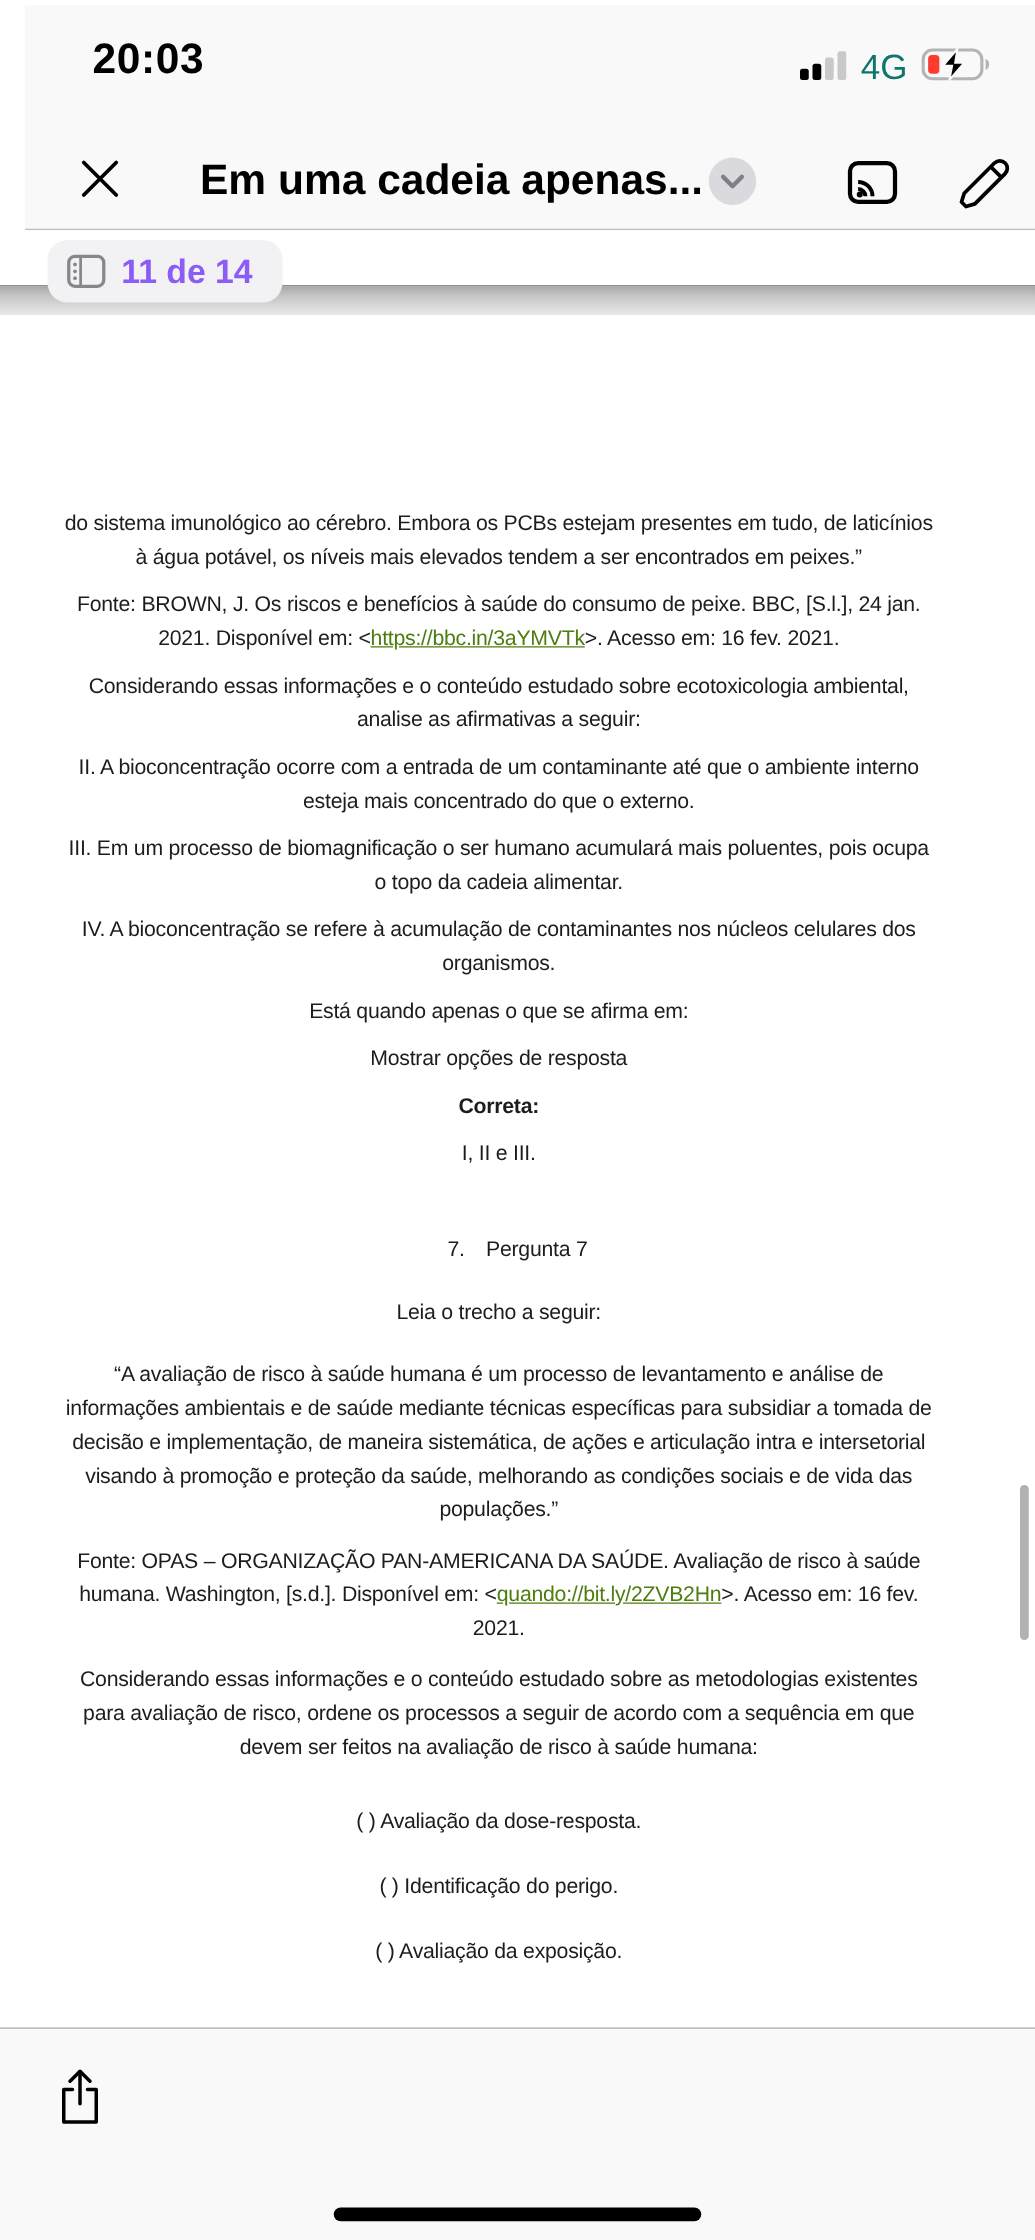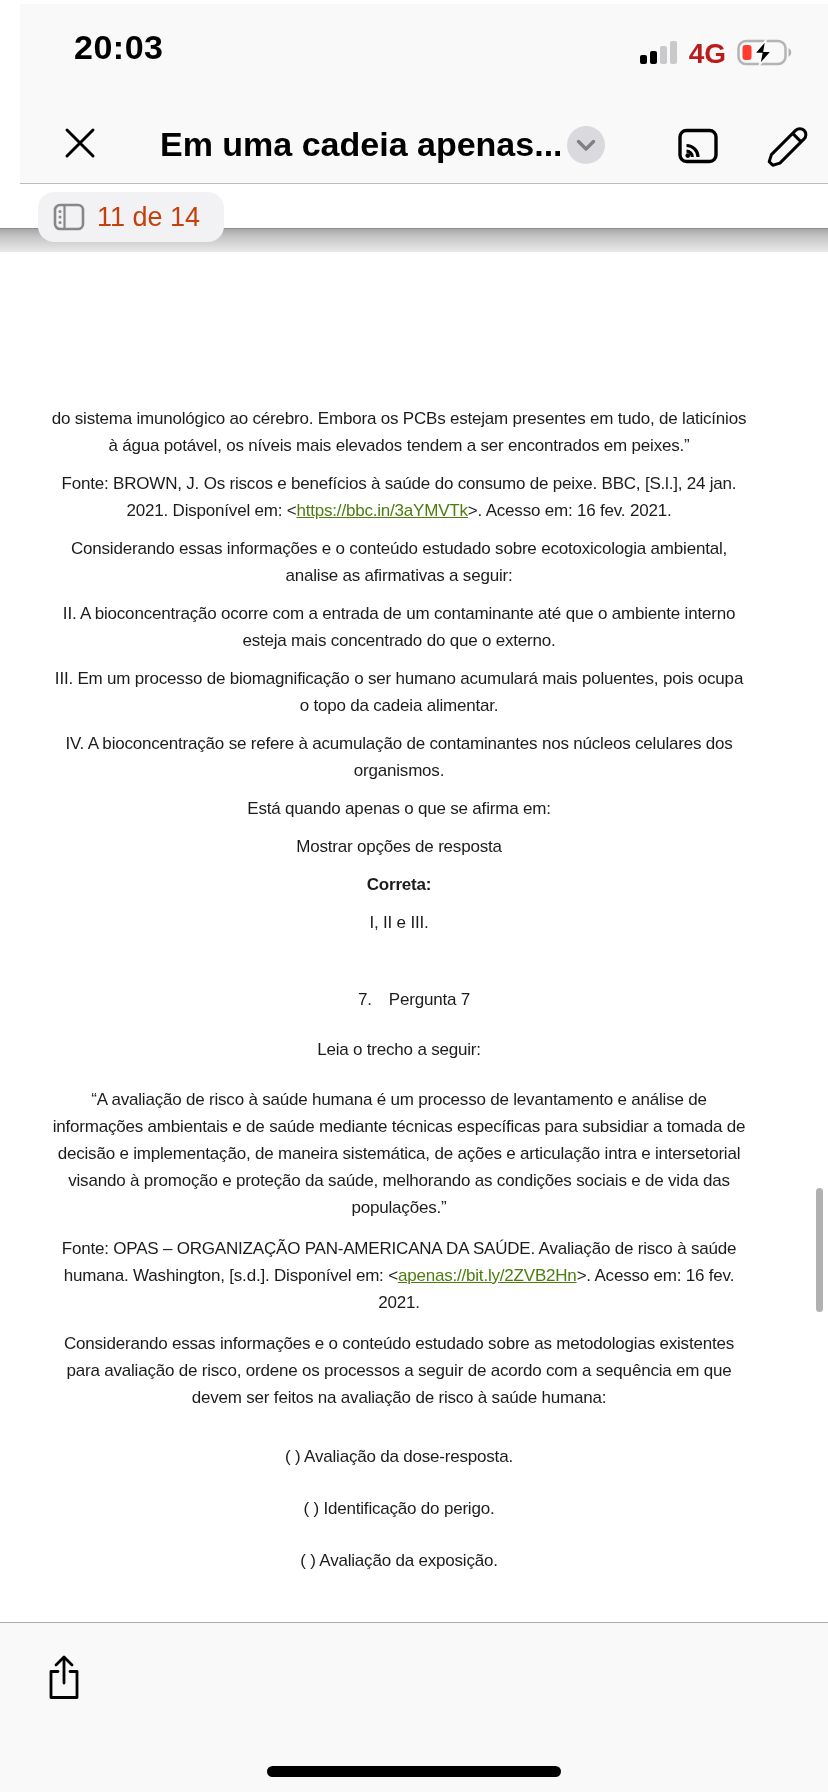--- a/index.html
+++ b/index.html
@@ -4,33 +4,33 @@
 <style>
   html,body{margin:0;padding:0;background:#fff;}
   .screen{position:relative;width:828px;height:1792px;background:#ffffff;overflow:hidden;
           font-family:"Liberation Sans",sans-serif;color:#000;}
 
   
   .chrome-top{position:absolute;top:4px;left:0;right:0;height:179px;background:#f9f9f9;
               border-bottom:1px solid #bdbdc0;z-index:4;margin-left:20px;}
   .time{position:absolute;left:54px;top:24px;font-size:34px;font-weight:600;letter-spacing:.5px;}
   .status-right{position:absolute;right:35px;top:34px;display:flex;align-items:center;gap:11px;}
-  .network-label{font-size:28px;color:#b91c1c;font-weight:bold;}
+  .network-label{font-size:28px;color:#0f766e;}
   .close-btn{position:absolute;left:41px;top:120px;width:38px;height:38px;cursor:pointer;}
   .nav-title{position:absolute;left:140px;top:121px;font-size:34px;font-weight:700;
              max-width:400px;white-space:nowrap;overflow:hidden;}
   .chevron-btn{position:absolute;left:547px;top:122px;width:38px;height:38px;border-radius:50%;
                background:#dadade;display:flex;align-items:center;justify-content:center;cursor:pointer;}
   .cast-btn{position:absolute;left:656px;top:120px;width:44px;height:44px;cursor:pointer;}
   .markup-btn{position:absolute;left:742px;top:118px;width:47px;height:47px;cursor:pointer;}
 
   
   .page-pill{position:absolute;left:38px;top:192px;height:50px;border-radius:16px;background:#f2f2f4;
              display:flex;align-items:center;gap:12px;padding:0 24px 0 15px;z-index:3;cursor:pointer;}
-  .pill-label{font-size:27px;color:#c2410c;}
+  .pill-label{font-size:27px;color:#8b5cf6;font-weight:bold;}
   .page-divider{position:absolute;top:228px;left:0;right:0;height:23px;z-index:1;
                 background:linear-gradient(180deg,#a6a6a6 0%,#c3c3c3 30%,#e9e9e9 100%);
                 border-top:1px solid #8f8f8f;}
 
   
   .doc{position:absolute;top:251px;left:0;right:0;z-index:0;}
   .doc-inner{padding:154px 78px 0 48px;font-size:17px;line-height:27px;color:#1c1c1c;
              letter-spacing:-0.2px;text-align:center;}
   .doc-inner p{margin:0 0 11px 0;}
   .doc-inner a{color:#4d7c0f;text-decoration:underline;cursor:pointer;}
@@ -140,21 +140,21 @@
       <p>Mostrar opções de resposta</p>
       <p class="b">Correta:</p>
       <p>I, II e III.</p>
 
       <p class="q-row"><span class="q-num">7.</span><span>Pergunta 7</span></p>
 
       <p class="sp2">Leia o trecho a seguir:</p>
 
       <p class="quote-p">“A avaliação de risco à saúde humana é um processo de levantamento e análise de informações ambientais e de saúde mediante técnicas específicas para subsidiar a tomada de decisão e implementação, de maneira sistemática, de ações e articulação intra e intersetorial visando à promoção e proteção da saúde, melhorando as condições sociais e de vida das populações.”</p>
 
-      <p class="quote-p"><span>Fonte: OPAS – ORGANIZAÇÃO PAN-AMERICANA DA SAÚDE. Avaliação de risco à saúde humana. Washington, [s.d.]. Disponível em: &lt;</span><a>apenas://bit.ly/2ZVB2Hn</a><span>&gt;. Acesso em: 16 fev. 2021.</span></p>
+      <p class="quote-p"><span>Fonte: OPAS – ORGANIZAÇÃO PAN-AMERICANA DA SAÚDE. Avaliação de risco à saúde humana. Washington, [s.d.]. Disponível em: &lt;</span><a>quando://bit.ly/2ZVB2Hn</a><span>&gt;. Acesso em: 16 fev. 2021.</span></p>
 
       <p style="margin-bottom:32px">Considerando essas informações e o conteúdo estudado sobre as metodologias existentes para avaliação de risco, ordene os processos a seguir de acordo com a sequência em que devem ser feitos na avaliação de risco à saúde humana:</p>
 
       <p class="order-item">( ) Avaliação da dose-resposta.</p>
       <p class="order-item">( ) Identificação do perigo.</p>
       <p class="order-item">( ) Avaliação da exposição.</p>
     </div>
   </div>
 
   <div class="scroll-thumb"></div>

